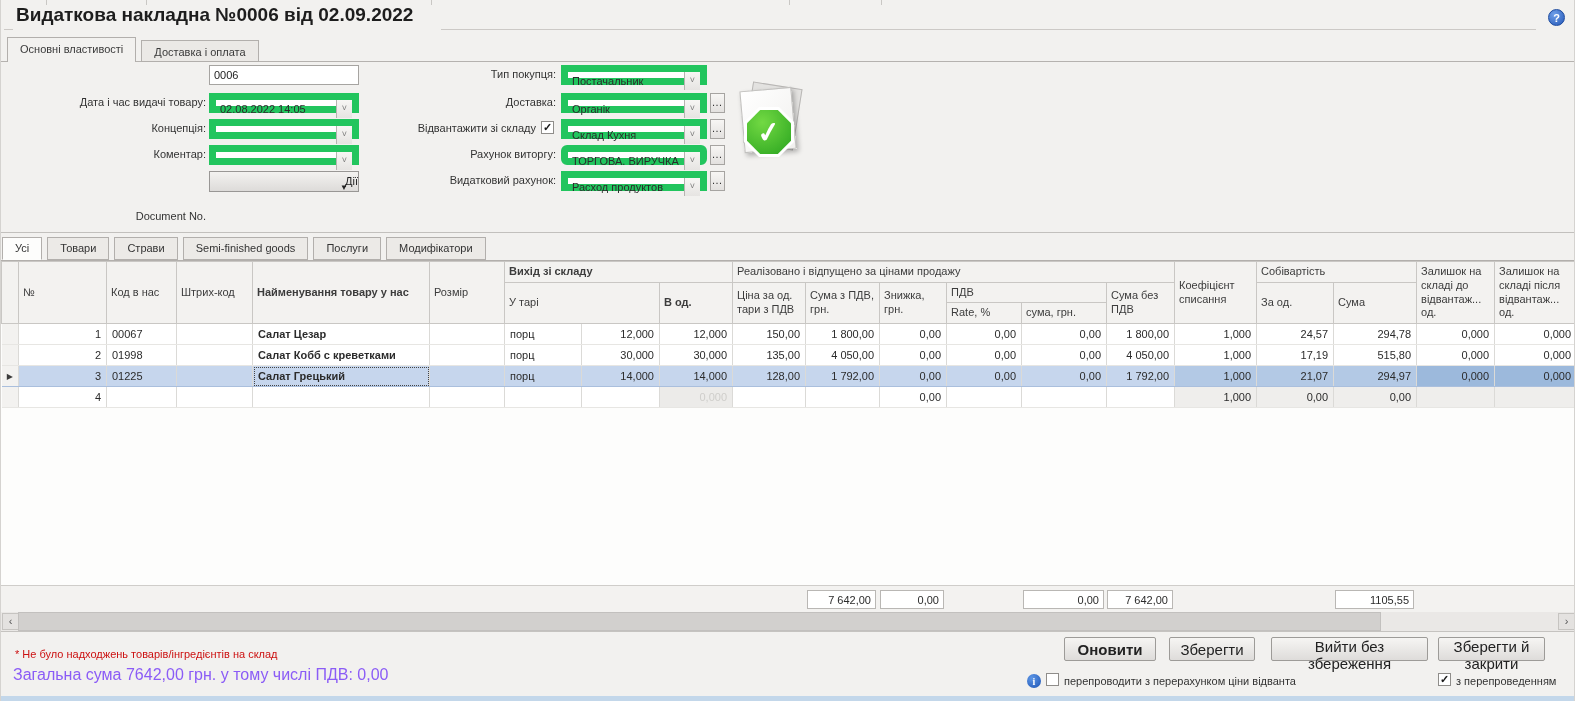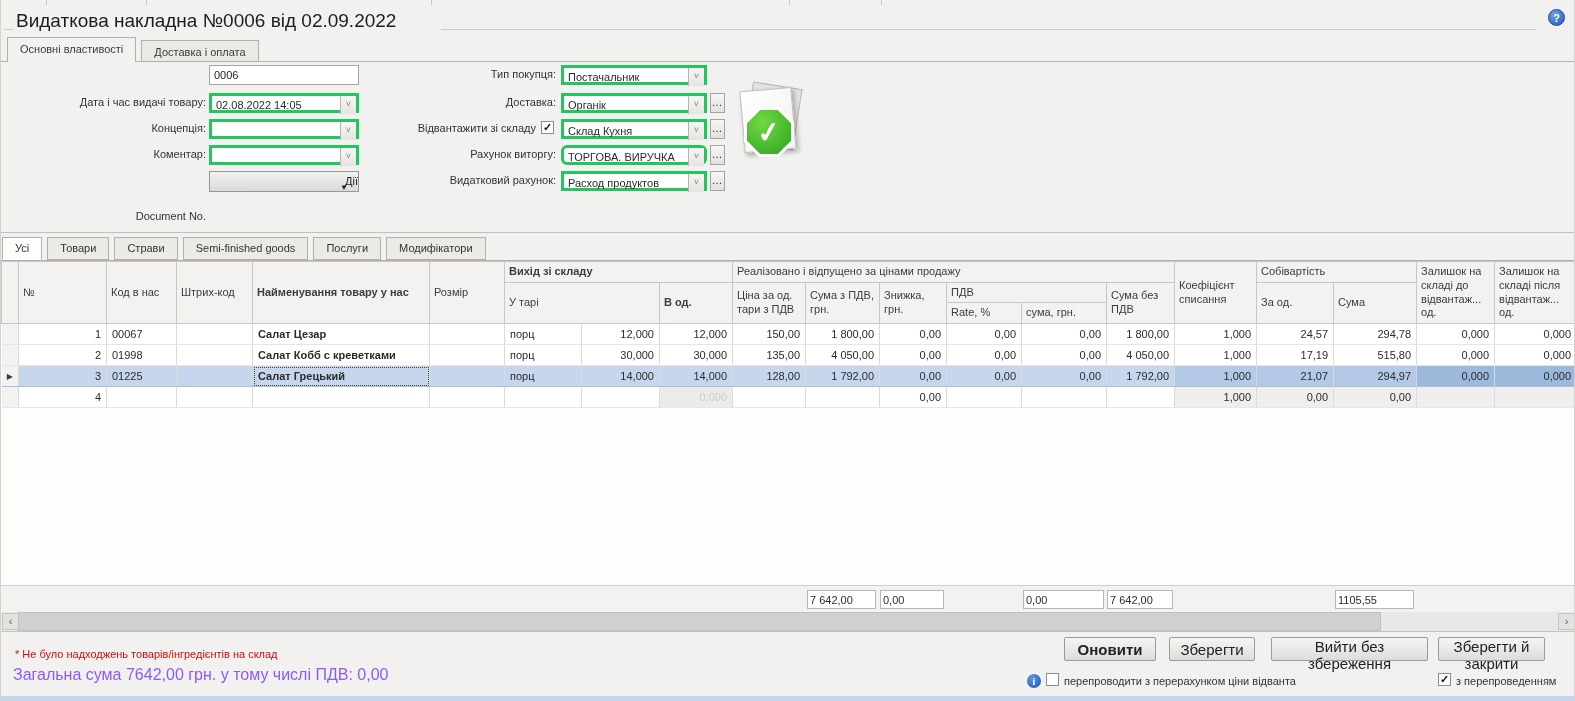--- a/index.html
+++ b/index.html
@@ -7,37 +7,37 @@
   #app {
     position:relative; width:1575px; height:701px;
     background:#f2f1ef; overflow:hidden;
     font-family:"Liberation Sans", sans-serif; font-size:11px; color:#2b2b2b;
     border-left:1px solid #d5d3d0; border-right:1px solid #d5d3d0;
   }
   
   .top-strip { position:absolute; top:0; left:0; width:100%; height:6px; }
   .top-tick { position:absolute; top:0; width:1px; height:5px; background:#c9c7c4; }
   
-  .title { position:absolute; left:15px; top:10px; font-size:19px; color:#1d1d1d; white-space:nowrap; }
+  .title { position:absolute; left:15px; top:4px; font-size:19px; color:#1d1d1d; white-space:nowrap;font-weight:bold; }
   .groupline { position:absolute; top:29px; height:1px; background:#ccc9c6; }
   .help-icon { position:absolute; right:9px; top:9px; width:17px; height:17px; border-radius:50%;
     background:radial-gradient(circle at 35% 30%, #6f9fe8, #2558b8); color:#fff; font-size:11px; font-weight:bold;
     display:flex; align-items:center; justify-content:center; border:1px solid #1c4a9e; }
   
   .main-tabs { position:absolute; left:6px; top:37px; height:24px; z-index:3; }
   .mtab { display:inline-block; height:24px; padding:5px 12px 0 12px; margin-right:2px;
     border:1px solid #b2afac; border-bottom:none; background:#eceae7; color:#3a3a3a; vertical-align:bottom; }
   .mtab.active { background:#f2f1ef; height:25px; position:relative; top:0px; }
   .mtab:not(.active){ height:22px; margin-top:2px; background:#ebe9e6; border-bottom:1px solid #b2afac; }
   .form-panel { position:absolute; left:0; top:61px; width:100%; height:171px; border-top:1px solid #b5b2af; background:#f2f1ef; }
   
   .lbl { position:absolute; text-align:right; color:#333; white-space:nowrap; }
   .tinput { position:absolute; height:20px; border:1px solid #a6a4a1; background:#fff; padding:0 4px;
     font-family:"Liberation Sans",sans-serif; font-size:11px; color:#222; }
-  .combo { position:absolute; height:20px; border:3px solid #22c55e; background:#fff; }
+  .combo { position:absolute; height:20px; border:7px solid #22c55e; background:#fff; }
   .combo-val { position:absolute; left:4px; top:3px; right:18px; white-space:nowrap; overflow:hidden; }
   .combo-btn { position:absolute; right:0; top:0; width:16px; height:18px; background:linear-gradient(#f7f6f4,#e6e4e2);
     border-left:1px solid #b6b4b1; color:#7a7a7a; font-size:9px; text-align:center; line-height:17px; }
   .dots-btn { position:absolute; width:15px; height:20px; border:1px solid #a6a4a1; background:linear-gradient(#f7f6f4,#e3e1df);
     text-align:center; line-height:16px; color:#333; letter-spacing:1px; }
   .chk { position:absolute; width:13px; height:13px; border:1px solid #8f8d8a; background:#fff;
     font-size:11px; line-height:11px; text-align:center; color:#1a1a1a; font-weight:bold; }
   .actions-btn { position:absolute; height:21px; background:linear-gradient(#f3f2f0,#dddbd9);
     border:1px solid #999795; text-align:right; line-height:19px; color:#222; }
   .actions-caret { position:absolute; right:10px; top:6px; font-size:8px; color:#222; }
@@ -72,21 +72,21 @@
   td.bold { font-weight:bold; }
   tr.sel td { background:#c6d6ed; border-bottom:1px solid #aabfdd; }
   tr.sel td.ro { background:#b3c9e5; }
   tr.sel td.st { background:#9cb9dc; }
   tr.sel td.gut { background:#f3f2f0 !important; }
   tr.sel td.focus { outline:1px dotted #444; outline-offset:-2px; }
   tr.newrow td.ro, tr.newrow td.st { background:#efeeec; }
   tr.newrow td.ghost { background:#ecebe9; color:#cfcecb; }
   
   .totalsbar { position:absolute; left:0; top:585px; width:1575px; height:27px; background:#f3f2f0; border-top:1px solid #cfcdca; }
-  .tbox { position:absolute; top:4px; height:19px; background:#fff; border:1px solid #b9b7b4; 
+  .tbox { position:absolute; top:4px; height:19px; background:#fff; border:1px solid #b9b7b4; text-align:right;
     padding:3px 4px 0 2px; }
   
   .hscroll { position:absolute; left:0; top:612px; width:1575px; height:19px; background:#eae8e6; }
   .sarrow { position:absolute; top:1px; width:17px; height:17px; background:#e4e2e0; border:1px solid #c6c4c1;
     color:#555; text-align:center; line-height:15px; font-size:11px; }
   .sthumb { position:absolute; left:17px; top:0px; width:1363px; height:19px; background:#d2d0ce; border:1px solid #c2c0be; }
   
   .footer { position:absolute; left:0; top:631px; width:1575px; height:70px; background:#f2f1ef; border-top:1px solid #c5c3c0; }
   .warn { position:absolute; left:14px; top:16px; color:#cc1111; }
   .sumline { position:absolute; left:12px; top:34px; font-size:16px; color:#8b5cf6; }

